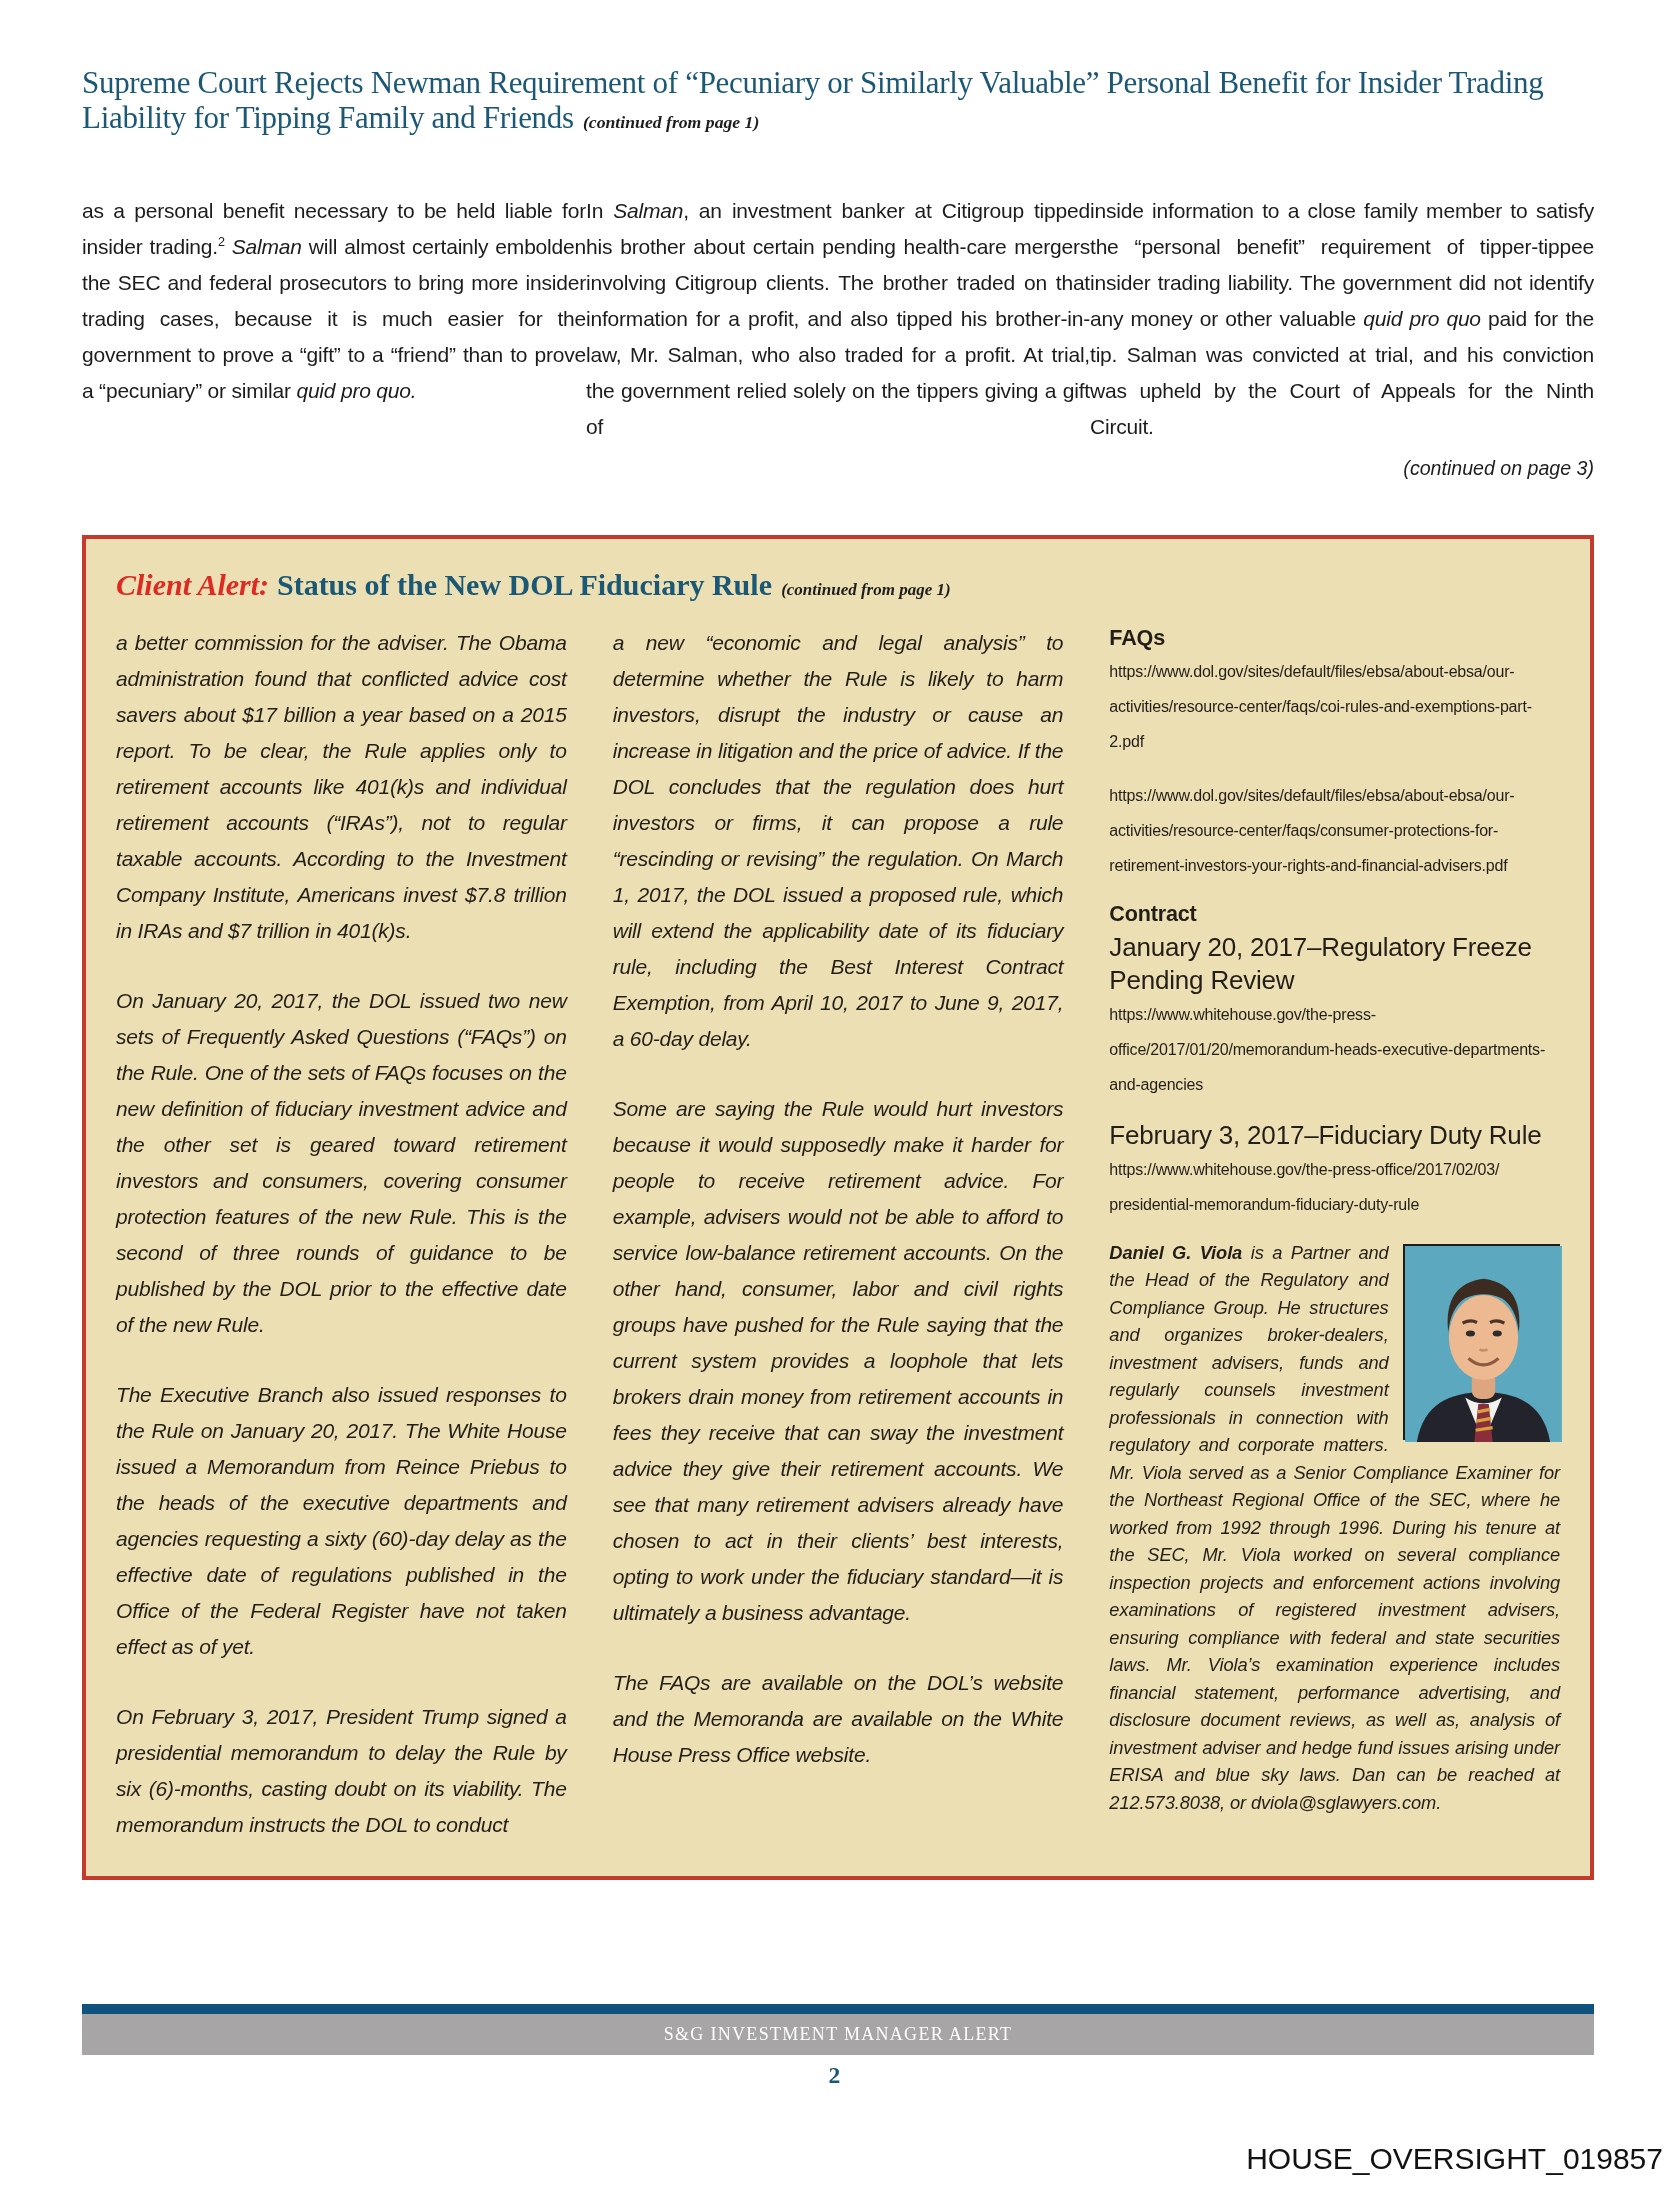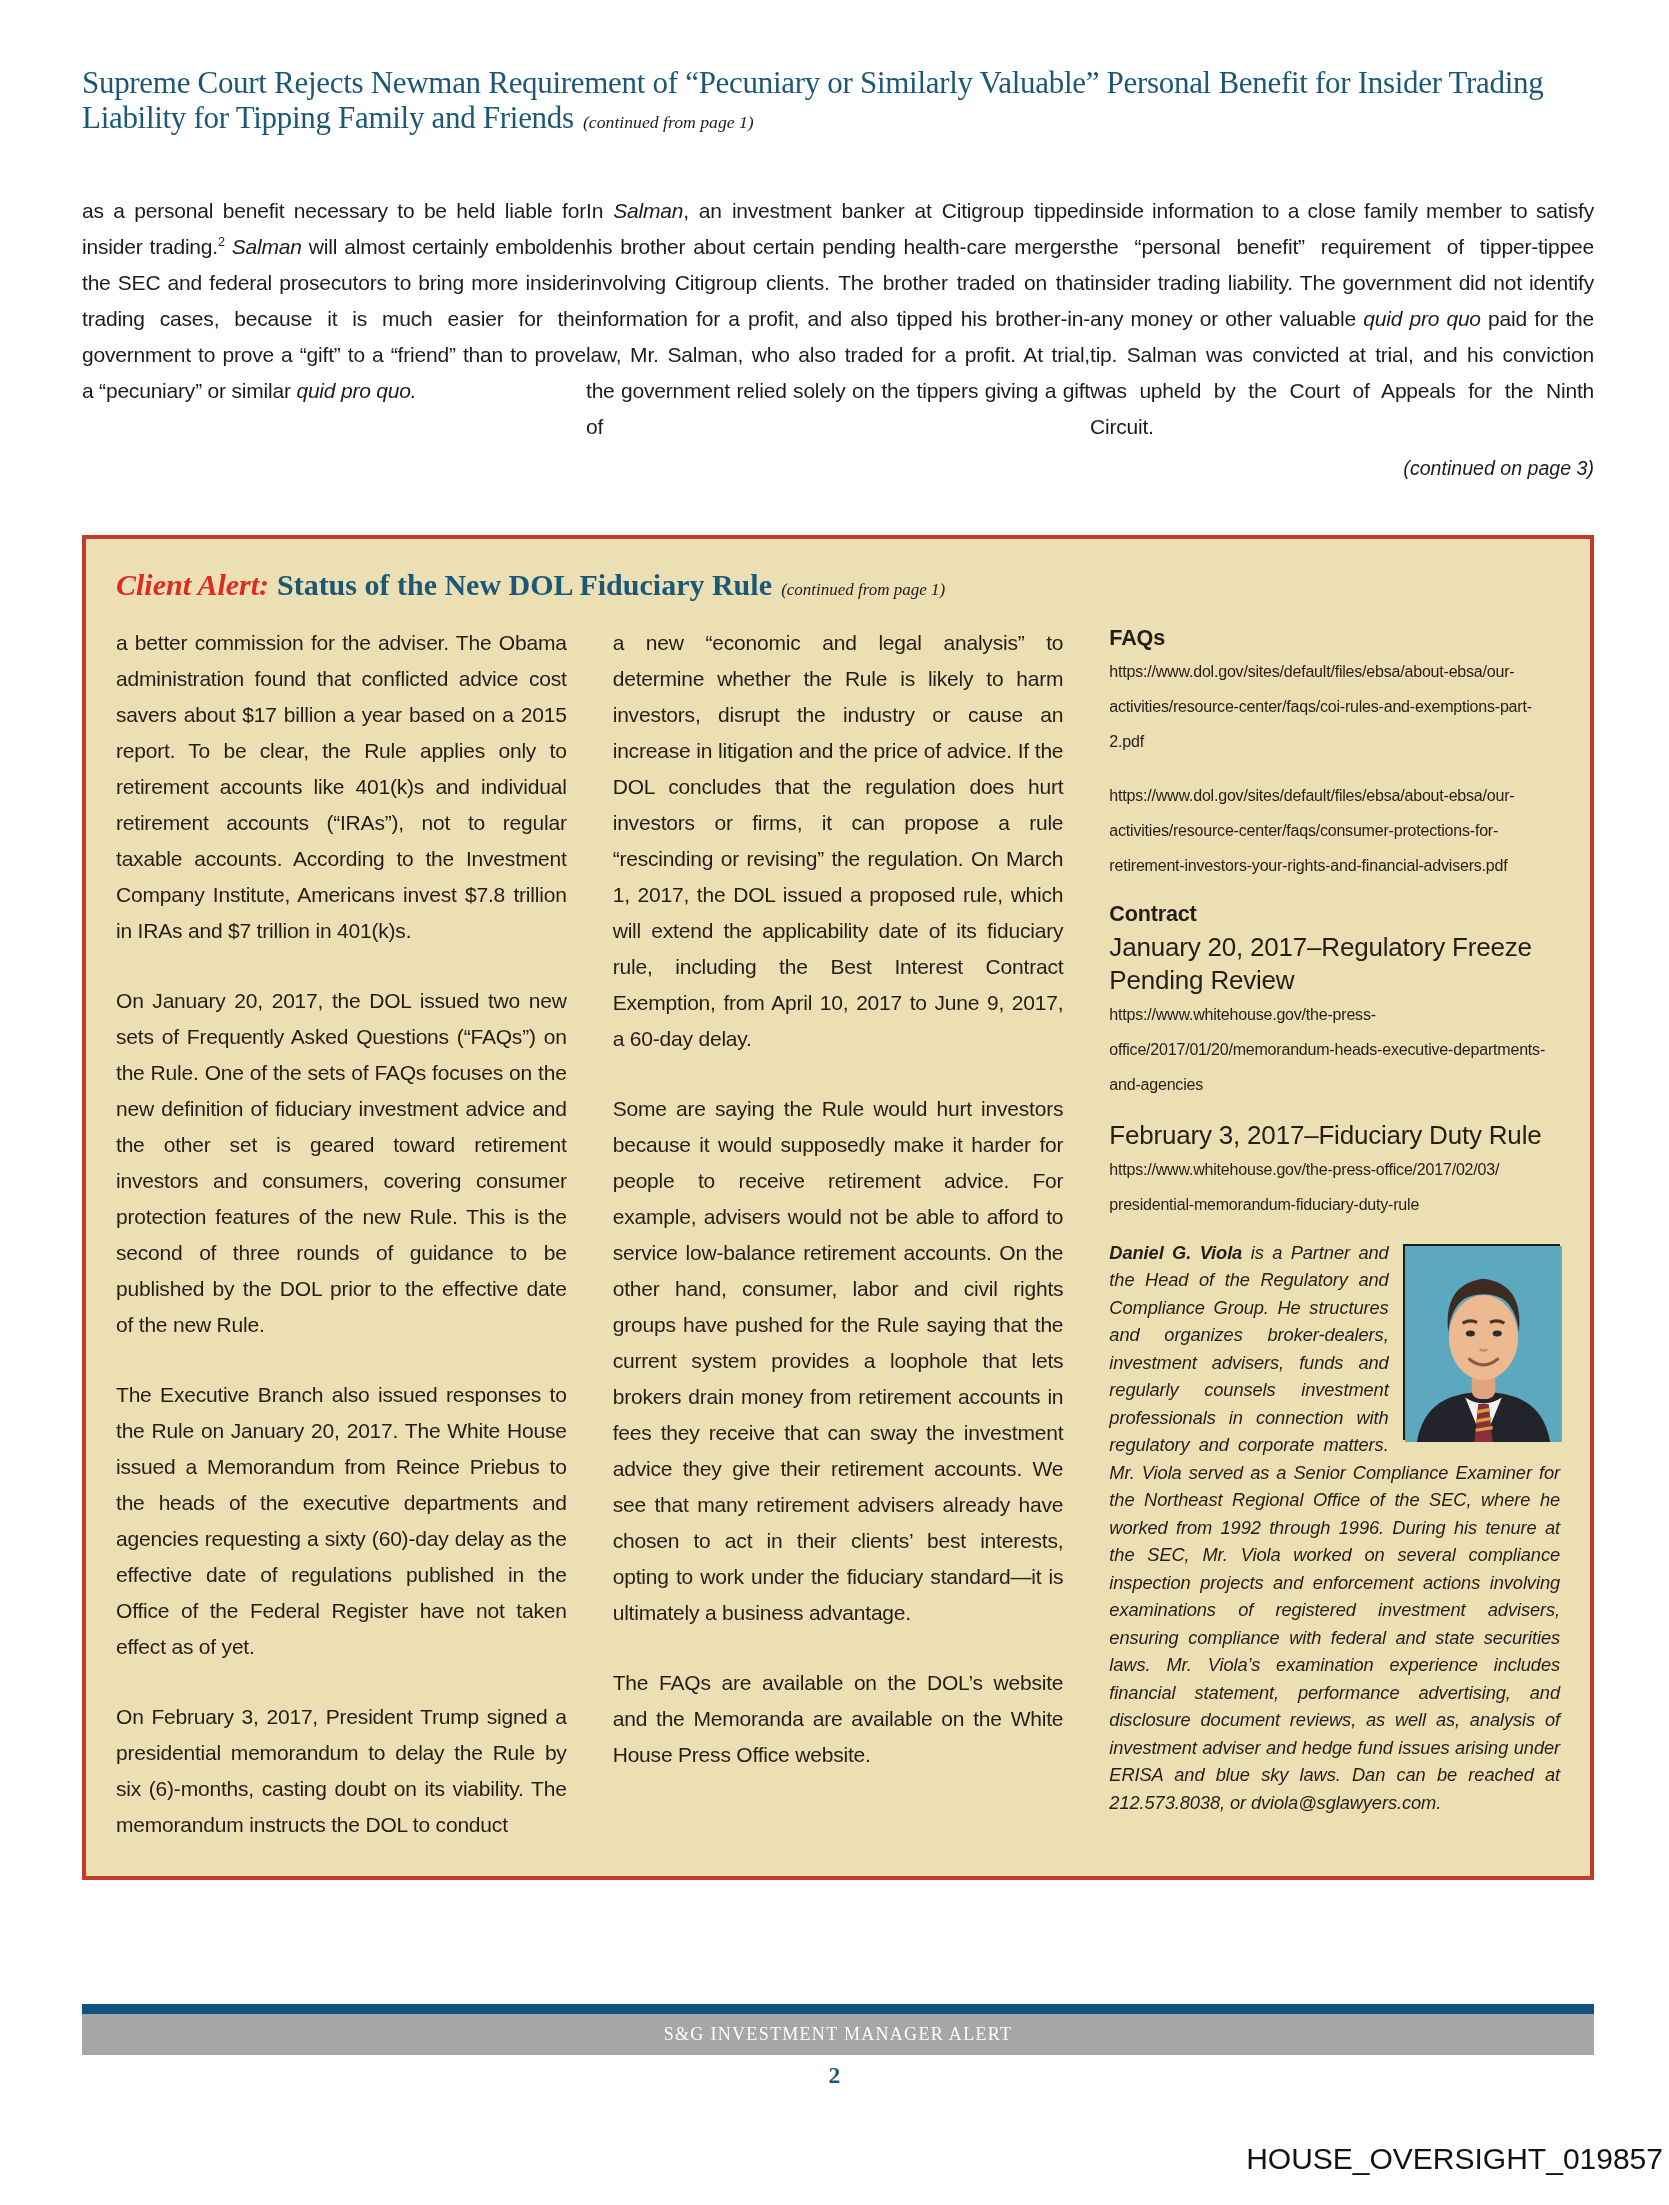--- a/index.html
+++ b/index.html
@@ -16,21 +16,21 @@
   .article-head {
     position:absolute; left:82px; top:65px; width:1512px;
     font-family:"Liberation Serif", serif;
     font-weight:normal;
     font-size:31px; line-height:1.13;
     color:#1b5875;
     letter-spacing:-0.3px;
   }
   .cont-from {
     font-family:"Liberation Serif", serif;
-    font-style:italic; font-weight:400;
+    font-style:italic; font-weight:700;
     font-size:17.7px; color:#1d1d1d;
     margin-left:9.2px; letter-spacing:0;
   }
   .top-cols {
     position:absolute; left:82px; top:193px; width:1512px;
     display:flex; 
   }
   .col { flex:1; min-width:0; }
   .body-text {
     font-size:21px; line-height:36px;
@@ -60,20 +60,21 @@
   .ca-title {
     font-family:Liberation Serif, serif;
     color:#1b5875; margin-left:7.9px;
   }
   .alert-head .cont-from { font-size:17px; }
   .alert-cols { display:flex; gap:46px; }
   .alert-text {
     font-size:21px; line-height:36px;
     text-align:justify; letter-spacing:-0.2px;
     color:#241e18;
+    font-style:italic;
   }
   .alert-text p { margin-bottom:34px; }
   .alert-text p:last-child { margin-bottom:0; }
   .res-head {
     font-size:21.6px; font-weight:bold; color:#241e18;
     margin-bottom:3.9px; letter-spacing:-0.2px;
   }
   .url {
     font-size:16px; line-height:35px; color:#241e18;
     overflow-wrap:anywhere; letter-spacing:-0.2px;

